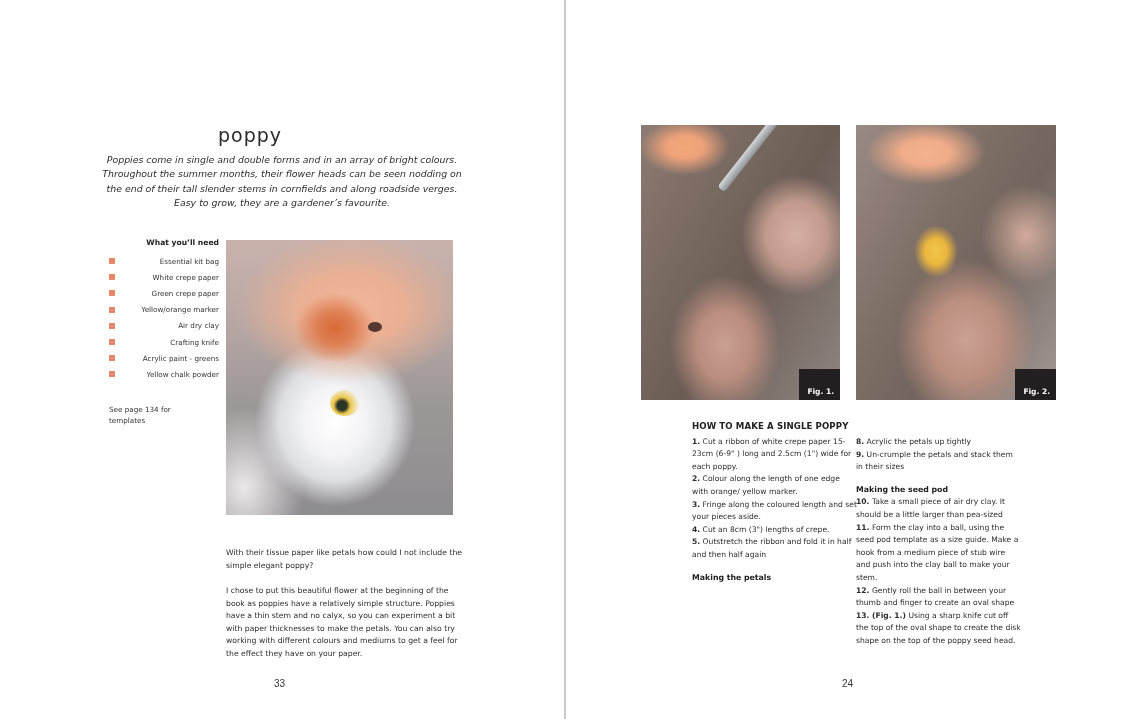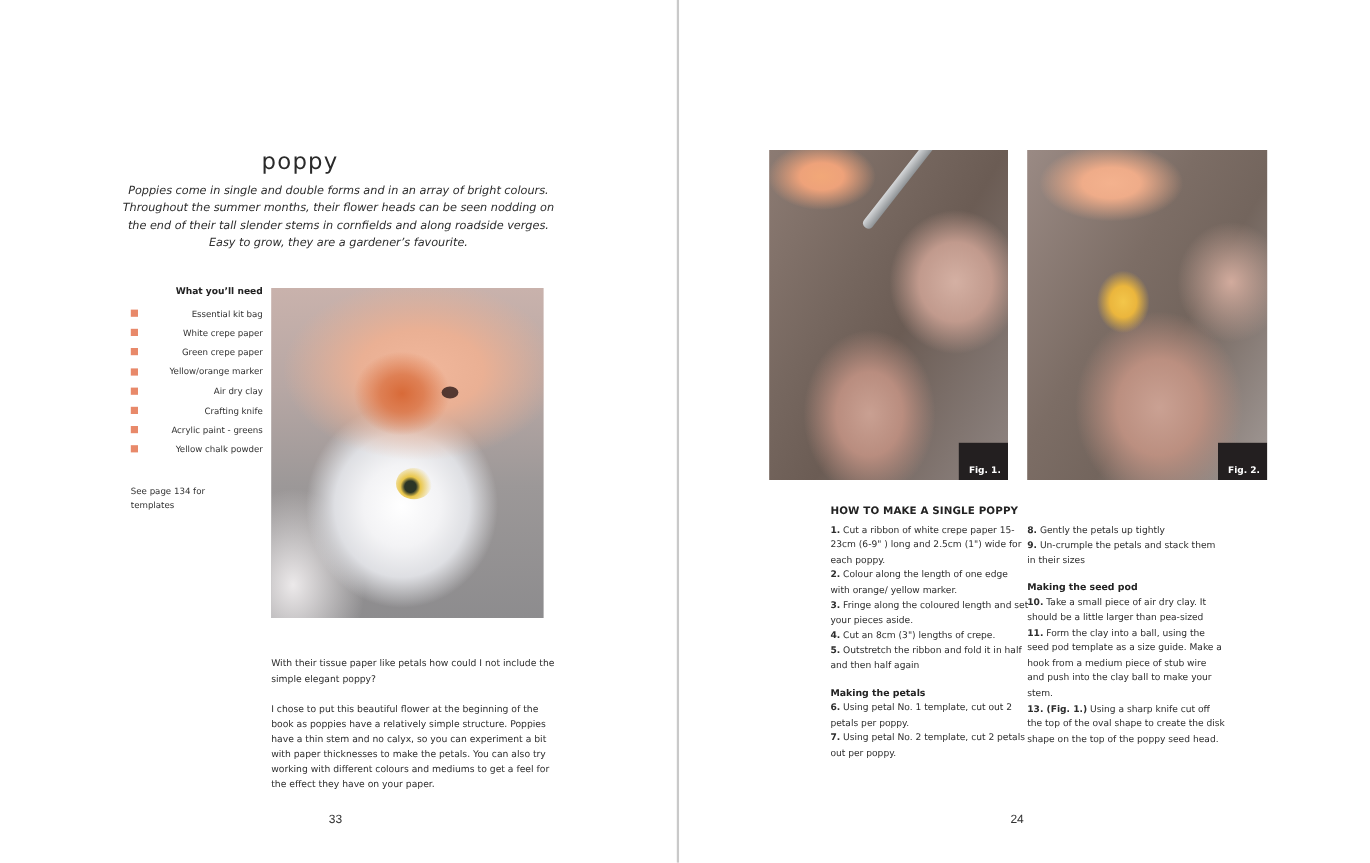--- a/index.html
+++ b/index.html
@@ -142,33 +142,30 @@
   <div class="howto col1">
     <div class="howto-heading">HOW TO MAKE A SINGLE POPPY</div>
     <div id="steps-a">
         <div><span class="step-num">1.</span> <span>Cut a ribbon of white crepe paper 15-23cm (6-9" ) long and 2.5cm (1") wide for each poppy.</span></div>
         <div><span class="step-num">2.</span> <span>Colour along the length of one edge with orange/ yellow marker.</span></div>
         <div><span class="step-num">3.</span> <span>Fringe along the coloured length and set your pieces aside.</span></div>
         <div><span class="step-num">4.</span> <span>Cut an 8cm (3") lengths of crepe.</span></div>
         <div><span class="step-num">5.</span> <span>Outstretch the ribbon and fold it in half and then half again</span></div>
       </div>
     <div class="sub-heading">Making the petals</div>
-    <div id="steps-b">
-        <div><span class="step-num">6.</span> <span>Using petal No. 1 template, cut out 2 petals per poppy.</span></div>
-        <div><span class="step-num">7.</span> <span>Using petal No. 2 template, cut 2 petals out per poppy.</span></div>
-      </div>
   </div>
 
   <div class="howto col2">
     <div id="steps-c">
-        <div><span class="step-num">8.</span> <span>Gently the petals up tightly</span></div>
+        <div><span class="step-num">8.</span> <span>Acrylic the petals up tightly</span></div>
         <div><span class="step-num">9.</span> <span>Un-crumple the petals and stack them in their sizes</span></div>
       </div>
     <div class="sub-heading">Making the seed pod</div>
     <div id="steps-d">
         <div><span class="step-num">10.</span> <span>Take a small piece of air dry clay. It should be a little larger than pea-sized</span></div>
         <div><span class="step-num">11.</span> <span>Form the clay into a ball, using the seed pod template as a size guide. Make a hook from a medium piece of stub wire and push into the clay ball to make your stem.</span></div>
+        <div><span class="step-num">12.</span> <span>Gently roll the ball in between your thumb and finger to create an oval shape</span></div>
         <div><span class="step-num">13. (Fig. 1.)</span> <span>Using a sharp knife cut off the top of the oval shape to create the disk shape on the top of the poppy seed head.</span></div>
       </div>
   </div>
 
   <div class="page-num pn-right">24</div>
 </div>
 
 </body></html>

